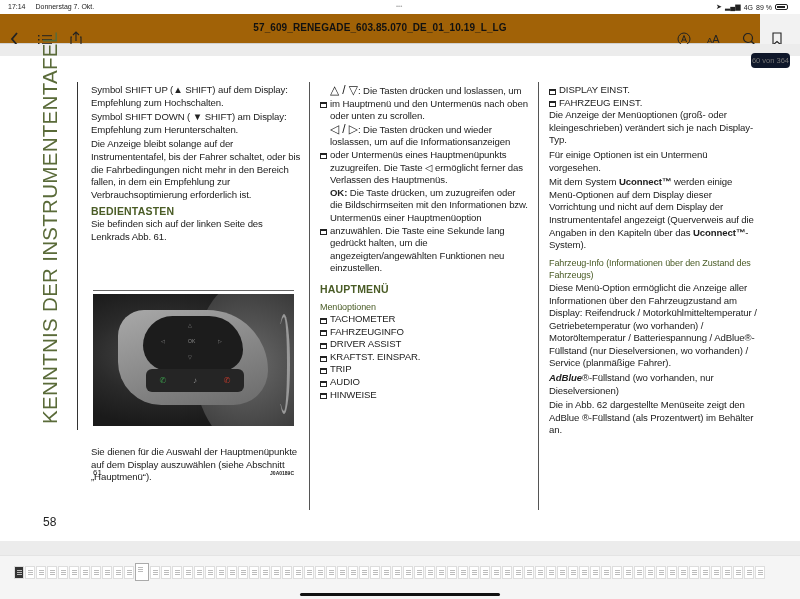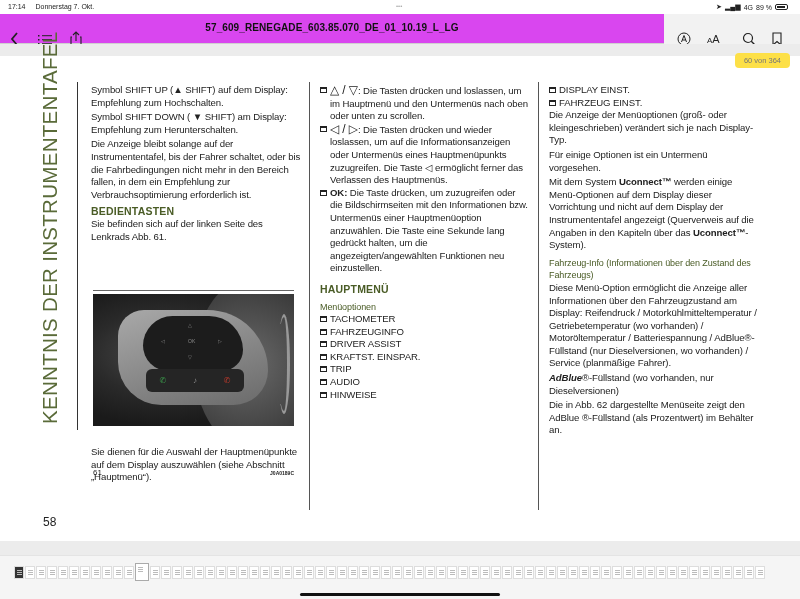--- a/index.html
+++ b/index.html
@@ -5,43 +5,43 @@
   * { box-sizing: border-box; margin: 0; padding: 0; }
   html, body { width: 800px; height: 599px; overflow: hidden; background: #f2f2f2; font-family: "Liberation Sans", sans-serif; }
   .status-bar { position: absolute; top: 0; left: 0; width: 800px; height: 14px; background: #fff; font-size: 7px; color: #222; }
   .status-bar .left { position: absolute; left: 8px; top: 3px; }
   .status-bar .left span { margin-right: 8px; }
   .status-bar .right { position: absolute; right: 12px; top: 3px; display: flex; align-items: center; gap: 3px; }
   .battery { width: 13px; height: 6px; border: 1px solid #222; border-radius: 2px; position: relative; }
   .battery::after { content: ""; position: absolute; left: 1px; top: 1px; width: 8px; height: 2px; background: #222; }
   .dots { position: absolute; left: 396px; top: 3px; font-size: 6px; color: #aaa; }
 
-  .nav-bar { position: absolute; top: 14px; left: 0; width: 664px; height: 30px; background: #d946ef; border-bottom: 1px solid #d0d0d0; }
+  .nav-bar { position: absolute; top: 14px; left: 0; width: 760px; height: 30px; background: #a16207; border-bottom: 1px solid #d0d0d0; }
   .nav-btn { position: absolute; top: 16px; height: 18px; display: flex; align-items: center; justify-content: flex-start; color: #222; cursor: pointer; }
   .nav-title { position: absolute; left: 0; right: 0; top: 8px; text-align: center; font-size: 10px; font-weight: 600; color: #111; letter-spacing: 0.1px; }
 
   .doc-area { position: absolute; top: 44px; left: 0; width: 800px; height: 511px; background: #ececec; }
   .page { position: absolute; left: 0; top: 12px; width: 800px; height: 485px; background: #fff; }
-  .page-counter { position: absolute; right: 10px; top: 53px; background: #fde047; border-radius: 4px; padding: 3px 9px; font-size: 7.5px; color: #777; z-index: 5; }
+  .page-counter { position: absolute; right: 10px; top: 53px; background: #0f172a; border-radius: 4px; padding: 3px 1px; font-size: 7.5px; color: #777; z-index: 5; }
 
   .side-heading { position: absolute; left: 38px; top: 84px; width: 30px; height: 340px; }
   .side-heading span { position: absolute; left: 0; top: 340px; transform-origin: left top; transform: rotate(-90deg); white-space: nowrap; font-size: 20.5px; color: #5a6b39; letter-spacing: 0.3px; font-family: "Liberation Sans Narrow", "Liberation Sans", sans-serif; }
   .side-rule { position: absolute; left: 77px; top: 82px; width: 1px; height: 348px; background: #333; }
 
   .col { position: absolute; font-size: 9.6px; line-height: 12.6px; color: #222; font-family: "Liberation Sans", sans-serif; letter-spacing: -0.1px; }
   .col p { margin-bottom: 2px; }
   .col1 { left: 91px; top: 84px; width: 210px; }
   .col2 { left: 320px; top: 84px; width: 210px; }
   .col3 { left: 549px; top: 84px; width: 210px; }
   .vrule { position: absolute; width: 1px; background: #555; }
   .hrule { position: absolute; height: 1px; background: #666; }
 
   .h-green { color: #4a5c26; font-weight: bold; font-size: 10.5px; letter-spacing: 0.2px; margin-top: 4px; }
   .sub-green { color: #4a5c26; font-weight: normal; font-size: 9px; letter-spacing: -0.1px; margin-top: 5px; font-family: "Liberation Sans", sans-serif; }
-  .bullet { display: flex; align-items: flex-start; }
+  .bullet { display: flex; align-items: center; }
   .box { display: inline-block; width: 7px; height: 6px; border: 1.2px solid #222; border-top-width: 2px; margin: 3px 3px 0 0; flex-shrink: 0; }
 
   .photo { position: absolute; left: 93px; top: 294px; width: 201px; height: 132px; background: radial-gradient(ellipse at 35% 45%, #4a4a4a 0%, #2a2a2a 40%, #1a1a1a 70%); overflow: hidden; }
   .photo .wheel { position: absolute; right: -30px; top: -20px; width: 130px; height: 180px; border-radius: 50%; background: radial-gradient(circle at 40% 50%, #6a6a6a, #3a3a3a 70%); }
   .photo .rim { position: absolute; right: 4px; top: 20px; width: 12px; height: 100px; border-radius: 50%; border: 3px solid #999; border-left: none; }
   .photo .spoke { position: absolute; left: 25px; top: 16px; width: 150px; height: 95px; border-radius: 30px 70px 40px 50px; background: linear-gradient(160deg, #a9a9a9, #6a6a6a); }
   .photo .pad { position: absolute; left: 50px; top: 22px; width: 100px; height: 55px; background: #1c1c1c; border-radius: 35px 40px 25px 30px; }
   .photo .pad span { position: absolute; color: #888; font-size: 5px; }
   .photo .phone-row { position: absolute; left: 53px; top: 75px; width: 98px; height: 23px; background: #252525; border-radius: 6px; display: flex; justify-content: space-around; align-items: center; }
   .photo .phone-row span { font-size: 8px; }

